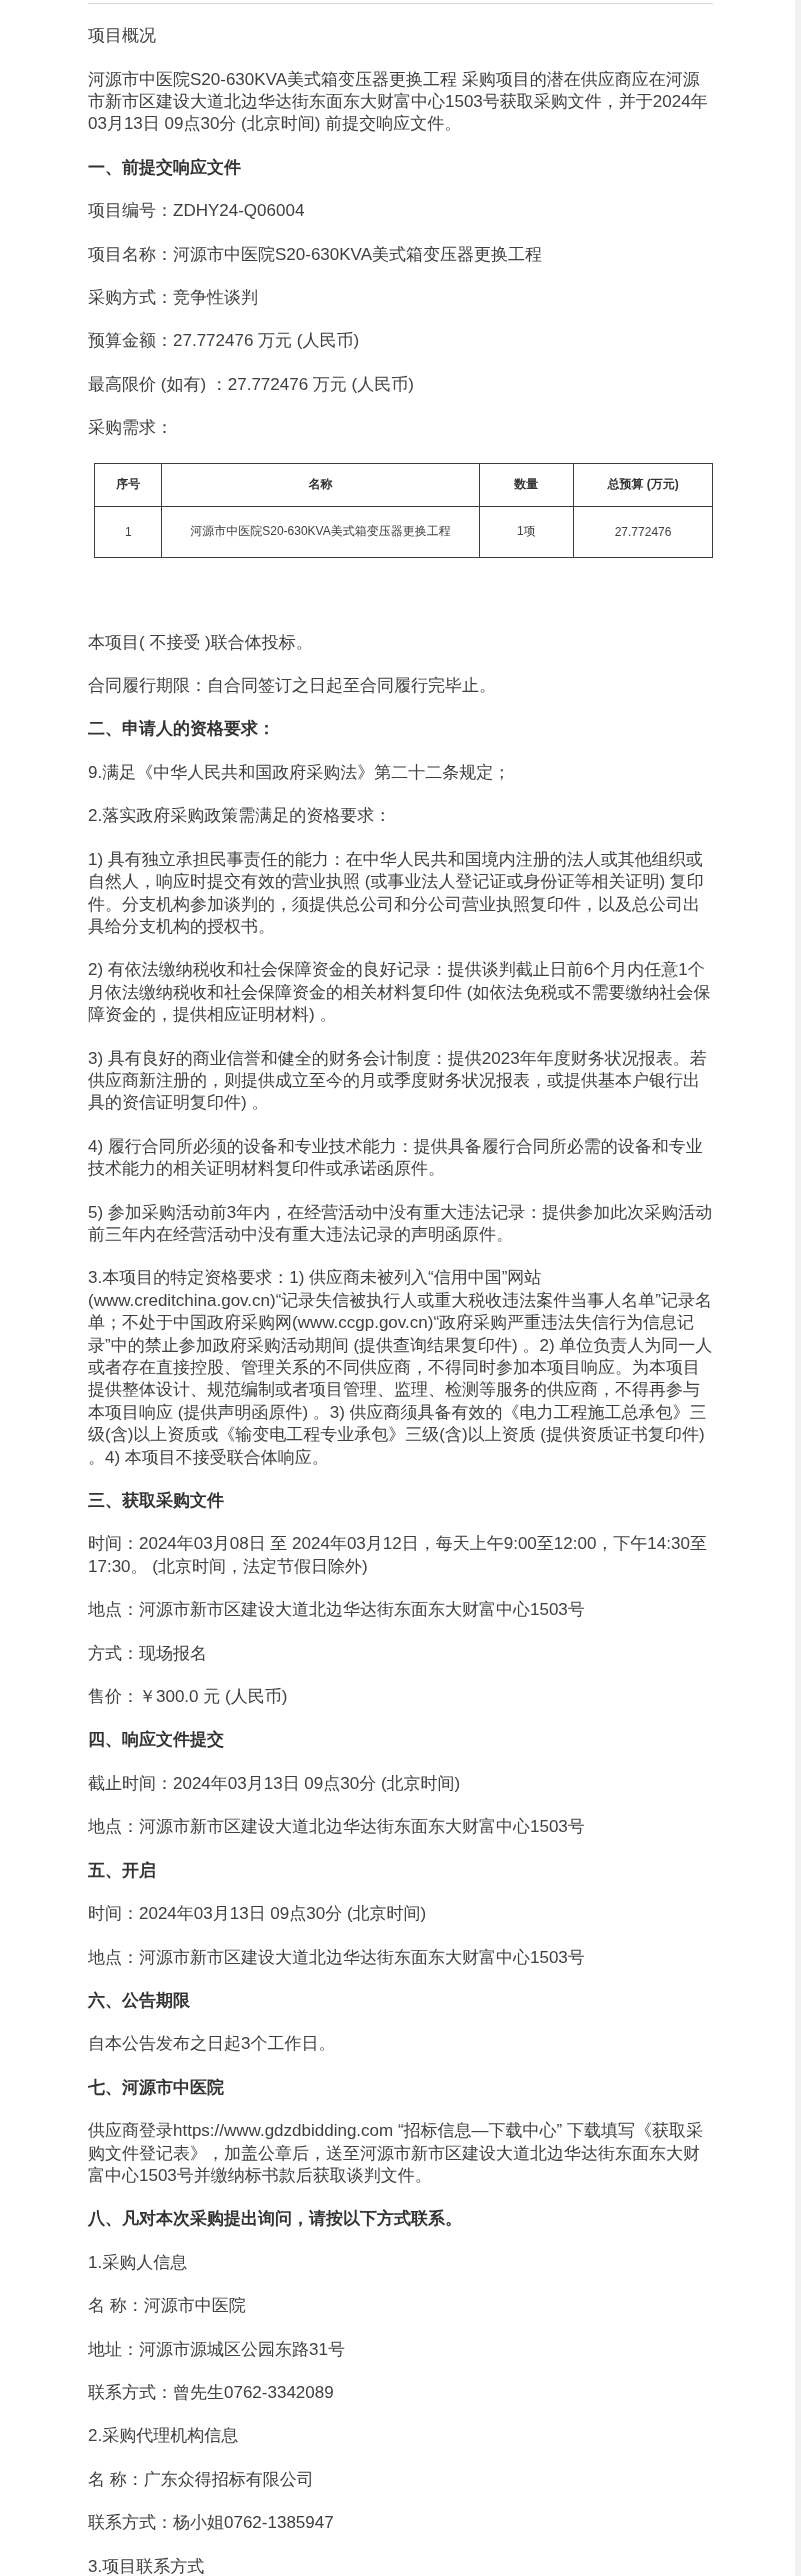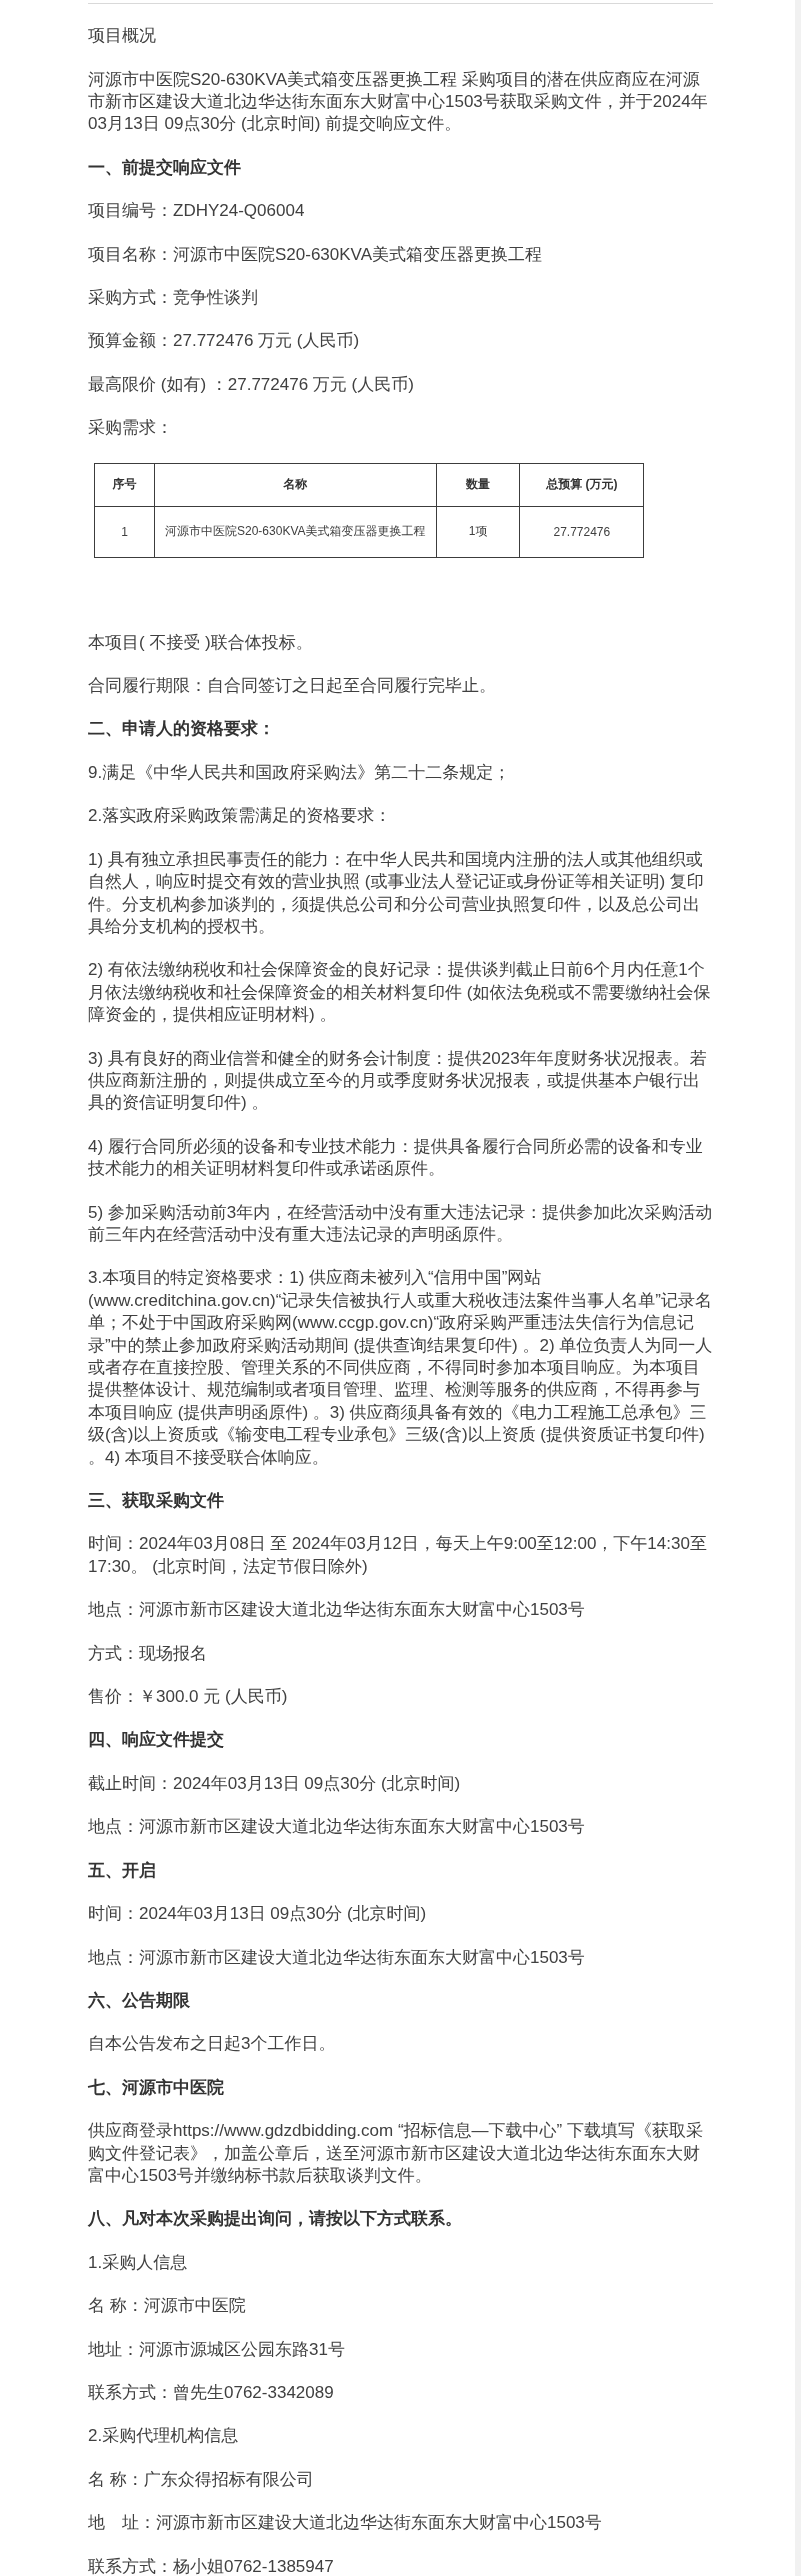--- a/index.html
+++ b/index.html
@@ -23,21 +23,21 @@
     white-space: pre-wrap;
     word-break: break-word;
   }
   .doc p.hd {
     font-weight: bold;
     color: #333333;
   }
   table.demand {
     border-collapse: collapse;
     table-layout: fixed;
-    width: 550px;
+    width: 619px;
     margin: 23px 0 74px 6.4px;
   }
   table.demand th, table.demand td {
     border: 0.8px solid #3c3c3c;
     text-align: center;
     vertical-align: middle;
     font-size: 12px;
     padding: 0 4.8px;
     white-space: normal;
     word-break: break-word;
@@ -125,21 +125,20 @@
   <p class="hd">七、河源市中医院</p>
   <p>供应商登录https://www.gdzdbidding.com “招标信息—下载中心” 下载填写《获取采购文件登记表》，加盖公章后，送至河源市新市区建设大道北边华达街东面东大财富中心1503号并缴纳标书款后获取谈判文件。</p>
 
   <p class="hd">八、凡对本次采购提出询问，请按以下方式联系。</p>
   <p>1.采购人信息</p>
   <p>名 称：河源市中医院</p>
   <p>地址：河源市源城区公园东路31号</p>
   <p>联系方式：曾先生0762-3342089</p>
   <p>2.采购代理机构信息</p>
   <p>名 称：广东众得招标有限公司</p>
-  <p>地　址：河源市新市区建设大道北边华达街东面东大财富中心1503号</p>
   <p>联系方式：杨小姐0762-1385947</p>
   <p>3.项目联系方式</p>
   <p>电　话：      0762-3163398</p>
 
 </div>
 
 <div class="scroll-track"></div>
 
 
 </body></html>

